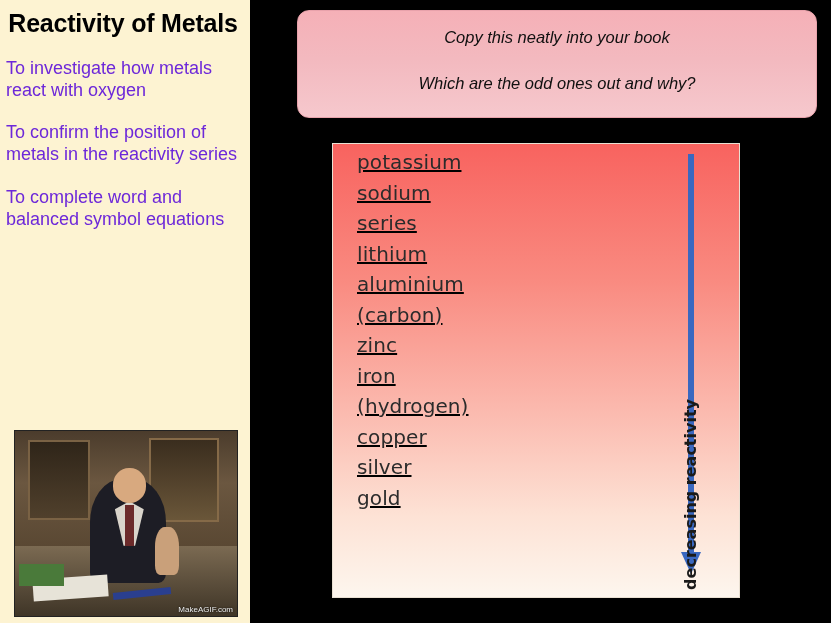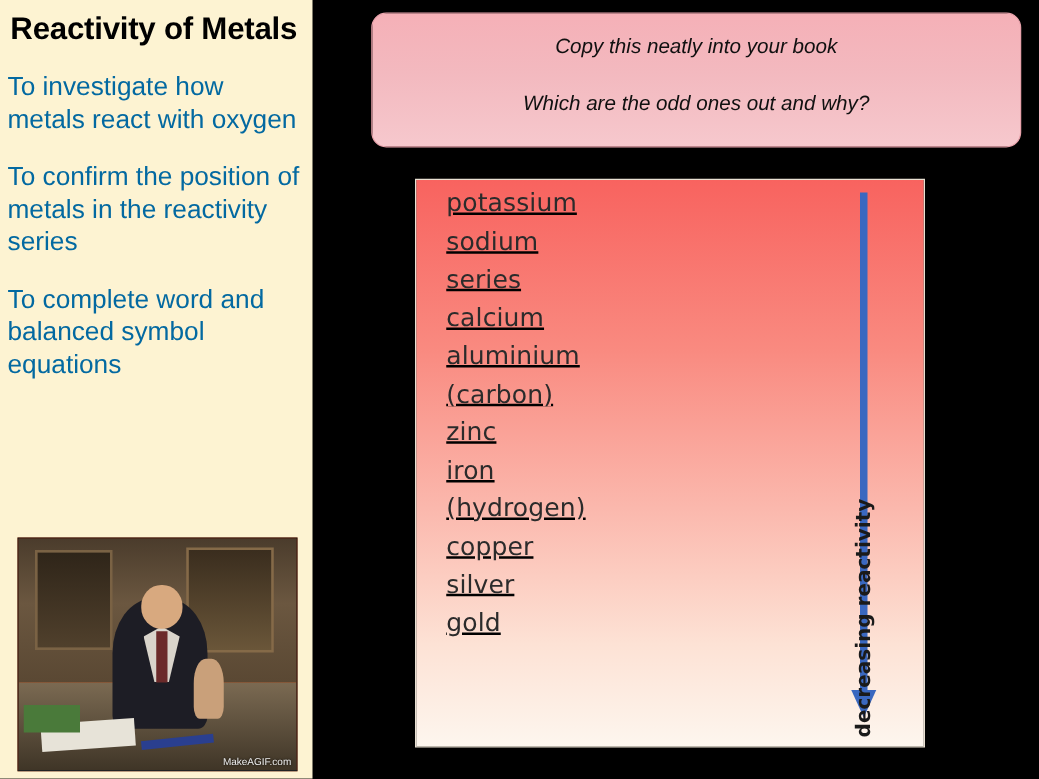--- a/index.html
+++ b/index.html
@@ -34,33 +34,33 @@
   .left-title {
     font-size: 25px;
     font-weight: bold;
     text-align: center;
     color: #000000;
     line-height: 1.22;
     margin: 2px 0 18px 0;
     letter-spacing: -0.2px;
   }
   .objective {
-    font-size: 21px;
-    color: #0369a1;
+    font-size: 18px;
+    color: #6d28d9;
     line-height: 1.24;
     margin: 0 0 20px 0;
     padding-left: 2px;
   }
   .gif-frame {
     position: absolute;
     left: 14px;
     top: 430px;
     width: 222px;
     height: 185px;
-    background: #c2410c;
+    background: #3b82f6;
     border: 1px solid #222;
     overflow: hidden;
   }
   
   .gif-wall {
     position: absolute; left:0; top:0; width:100%; height:62%;
     background: linear-gradient(180deg,#4b3c2c 0%, #6b5740 45%, #5a4833 100%);
   }
   .gif-wall:after{
     content:"";
@@ -227,21 +227,21 @@
 
   <div class="instruction-box">
     <div class="instruction-line">Copy this neatly into your book</div>
     <div class="instruction-line second">Which are the odd ones out and why?</div>
   </div>
 
   <div class="series-box">
     <div class="metal">potassium</div>
     <div class="metal">sodium</div>
     <div class="metal">series</div>
-    <div class="metal">calcium</div>
+    <div class="metal">lithium</div>
     <div class="metal">aluminium</div>
     <div class="metal">(carbon)</div>
     <div class="metal">zinc</div>
     <div class="metal">iron</div>
     <div class="metal">(hydrogen)</div>
     <div class="metal">copper</div>
     <div class="metal">silver</div>
     <div class="metal">gold</div>
 
     <div class="arrow-wrap">

